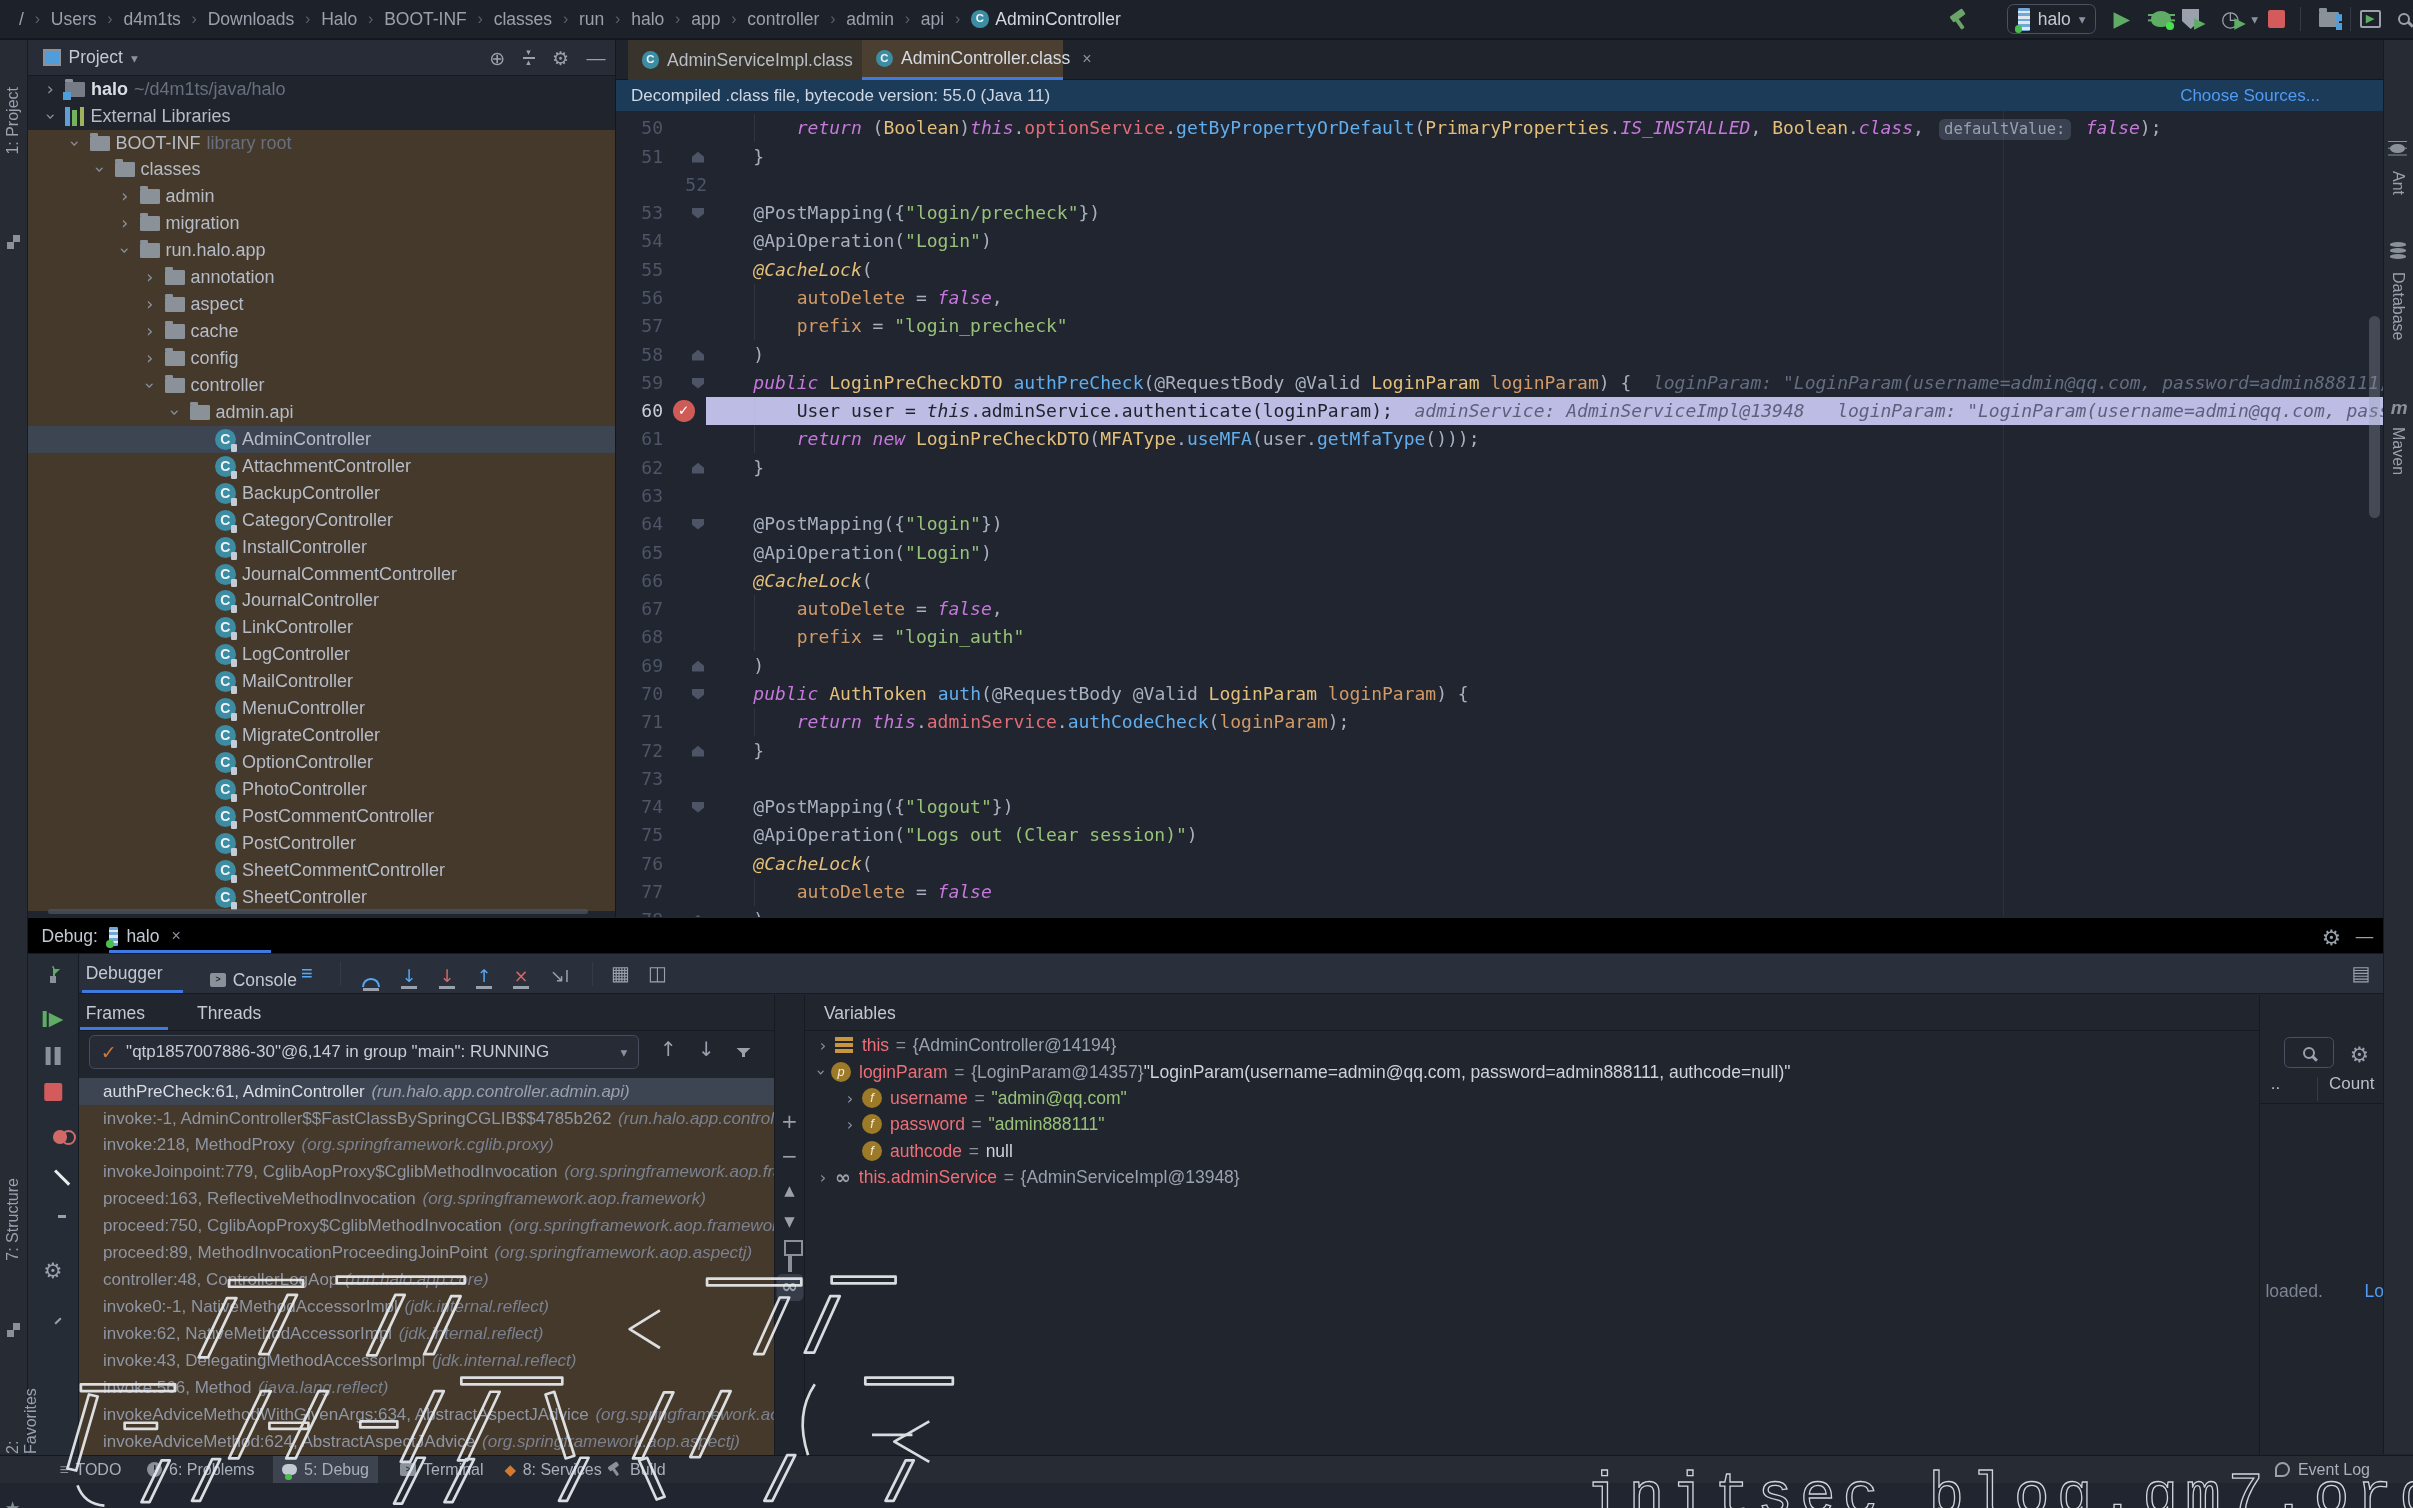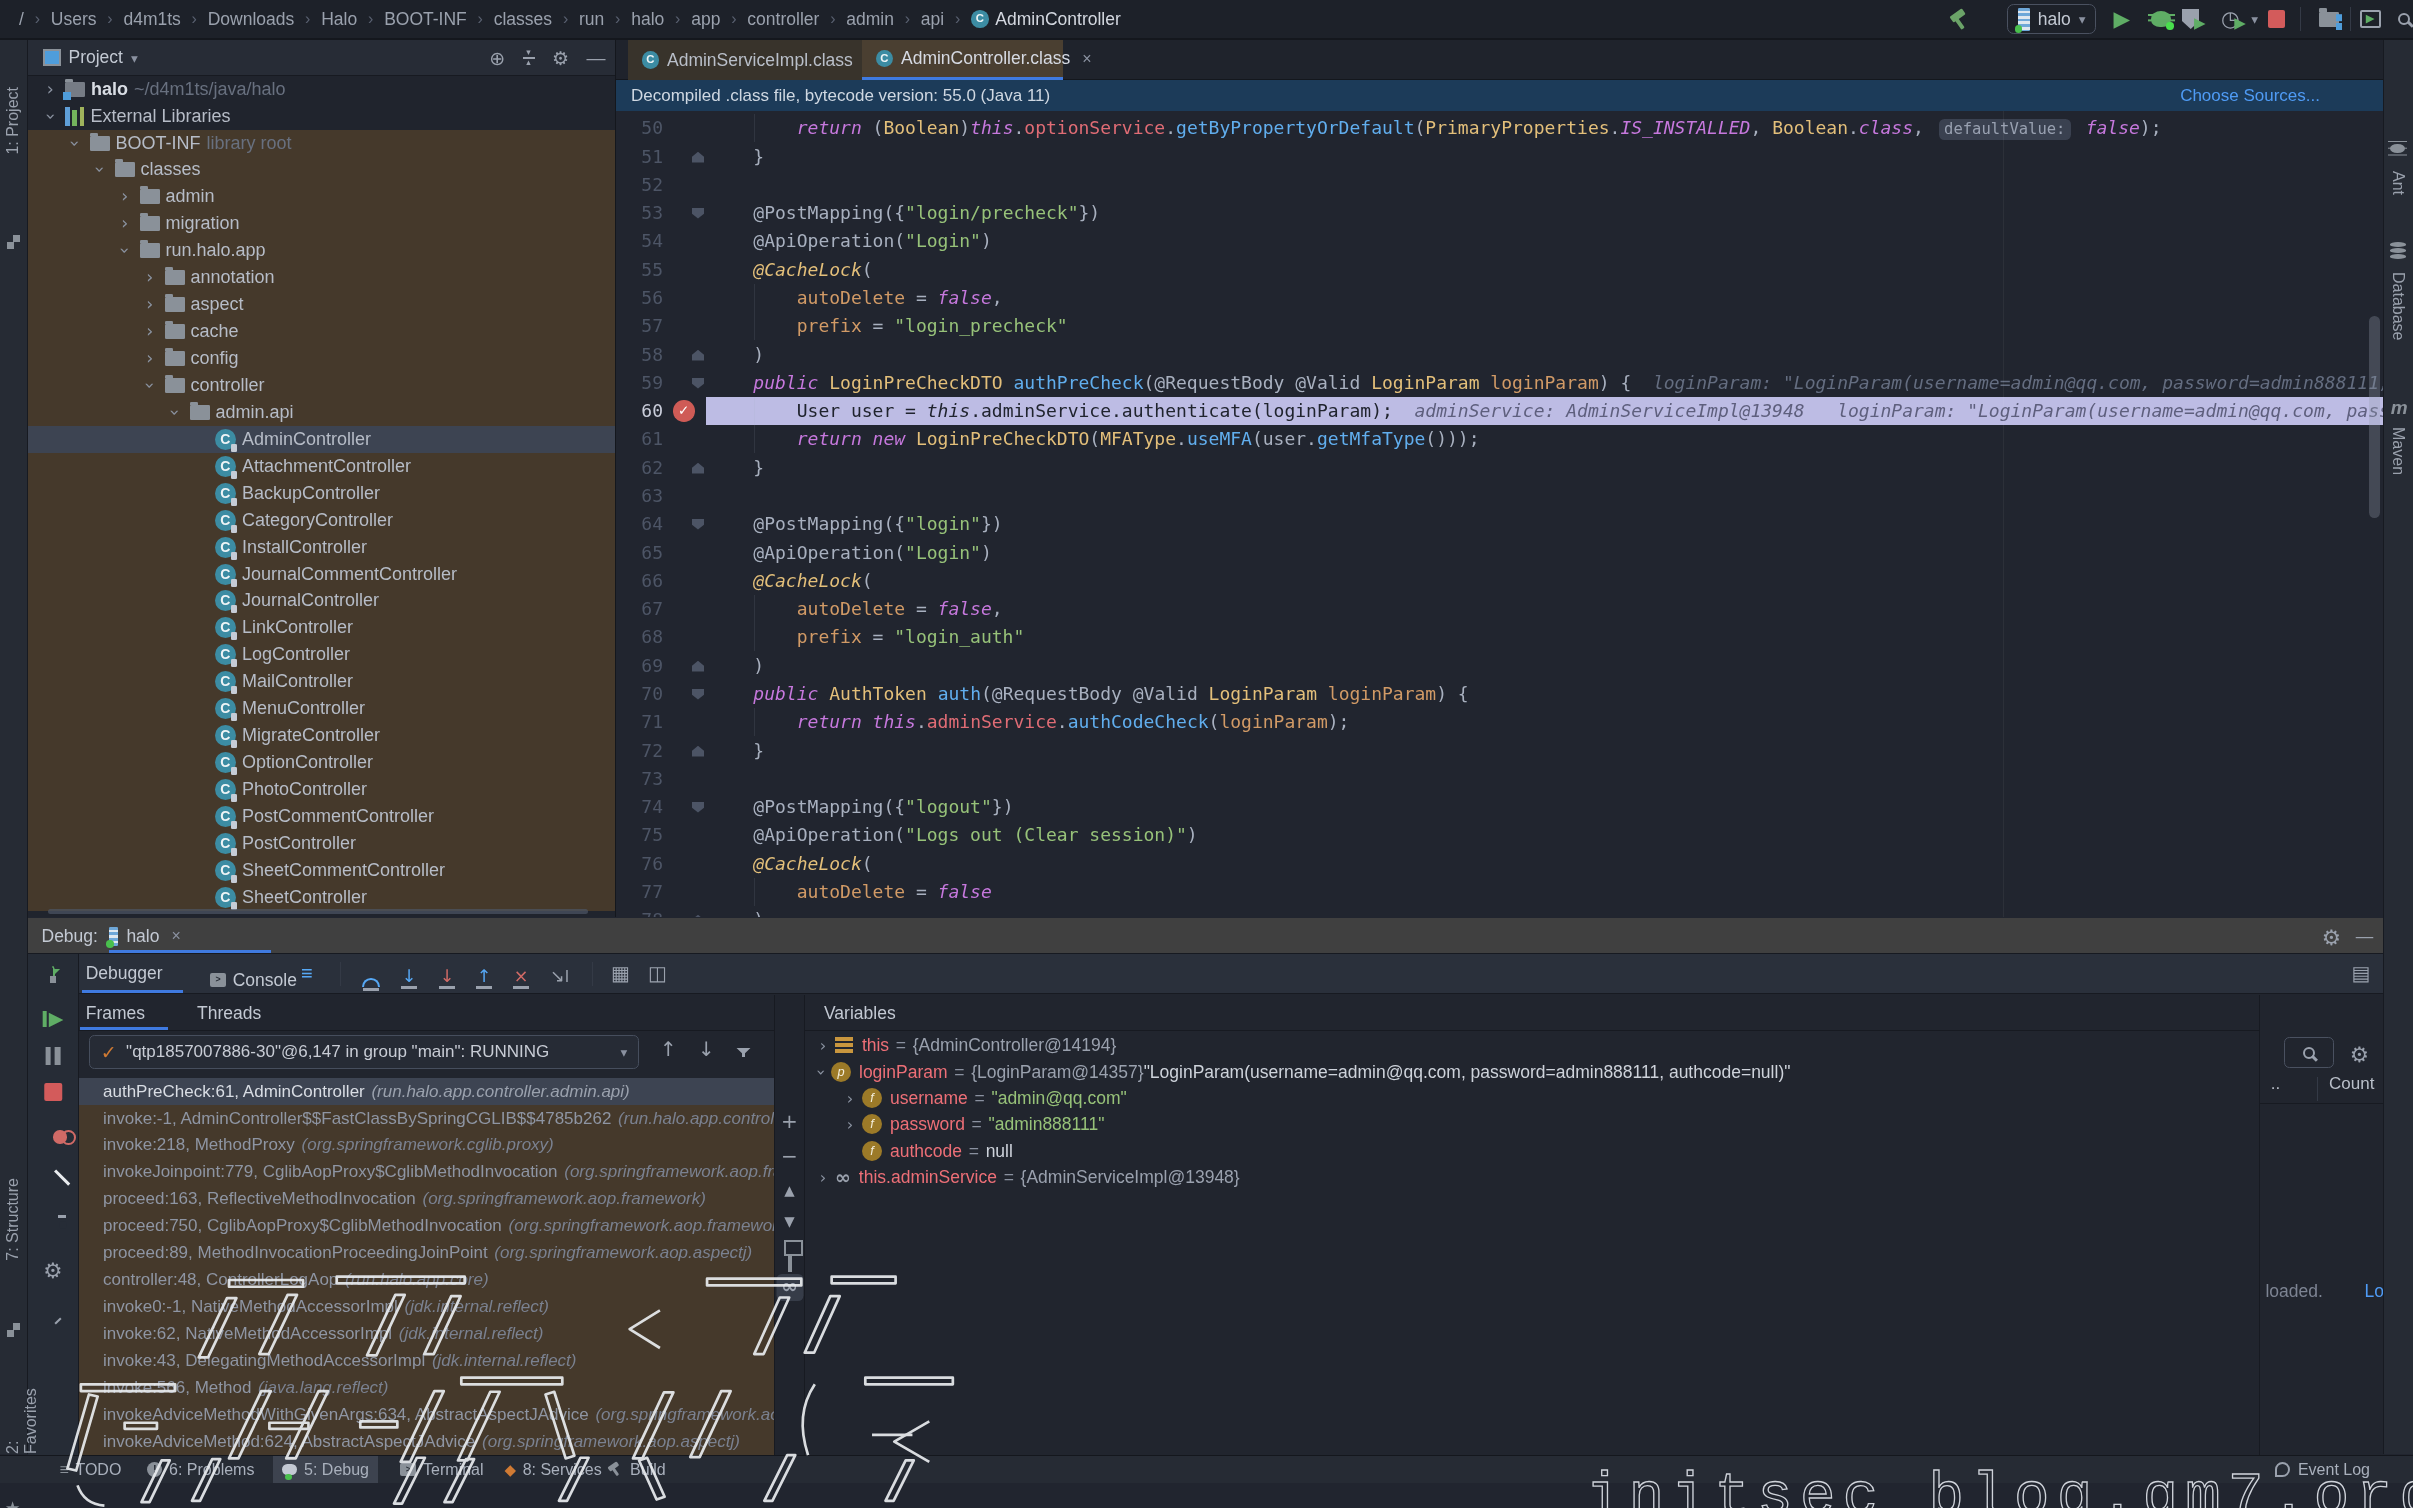--- a/index.html
+++ b/index.html
@@ -109,21 +109,21 @@
   .tk-prm{color:#d19a66}.tk-kc{color:#c678dd;font-style:italic}
   .tk-pill{background:#3a4150;color:#98a0b0;border-radius:5.4px;padding:1.3px 5.4px;font-size:15.5px;margin:0 4px}
   .exec .ctext .tk-p,.exec .ctext .tk-k,.exec .ctext .tk-c,.exec .ctext .tk-m,.exec .ctext .tk-f,.exec .ctext .tk-prm{color:#20242e}
   .hint{color:#646d80;font-style:italic}
   .exec .hint{color:#5e5f7d}
   #marginguide{position:absolute;left:1387px;top:71px;bottom:0;width:1.3px;background:rgba(255,255,255,.05)}
   #escroll{position:absolute;right:4px;top:276px;width:10.8px;height:202px;border-radius:5.4px;background:rgba(150,158,176,.3);z-index:6}
 
   
   #debug{position:absolute;left:28px;top:918px;width:2356px;height:537px;background:#21252e;overflow:hidden}
-  #dbghead{position:absolute;left:0;top:0;right:0;height:36px;background:#404040;border-bottom:1.3px solid #171a21;font-size:17.5px;color:#c3c9d3}
+  #dbghead{position:absolute;left:0;top:0;right:0;height:36px;background:#000000;border-bottom:1.3px solid #171a21;font-size:17.5px;color:#c3c9d3}
   #dbgtab{position:absolute;left:81px;top:0;height:36px;display:flex;align-items:center;gap:8px}
   #dbgtabline{position:absolute;left:81px;bottom:0;width:162px;height:3.4px;background:#3f7ae0}
   #dbgtools{position:absolute;left:51px;top:36px;right:0;height:40px;background:#2a303b;border-bottom:1.3px solid #171a21}
   .dtab{position:absolute;top:0;height:52px;line-height:39px;font-size:17.5px;color:#c3c9d3}
   .dtabline{position:absolute;bottom:0;height:3.4px;background:#3f7ae0}
   #dbgstrip{position:absolute;left:0;top:36px;bottom:0;width:51px;background:#262c36;border-right:1.3px solid #171a21}
   .sico{position:absolute;left:50%;transform:translateX(-50%)}
   .rerun{width:16px;height:16px;border:2.7px solid #5fad65;border-radius:50%;border-left-color:transparent;position:relative}
   .rerun::before{content:"";position:absolute;left:-5.4px;top:-4px;border:5.4px solid transparent;border-right-color:#5fad65;transform:rotate(45deg)}
   .rerun::after{content:"";position:absolute;right:-3.4px;bottom:-3.4px;width:6.7px;height:6.7px;background:#8a9199}
@@ -499,21 +499,21 @@
         <div class="cline" style="top: 3.4px;">
           <span class="lnum">50</span>
           <span class="guide"></span>
           <span class="ctext"><span class="tk-p">        </span><span class="tk-k">return</span><span class="tk-p"> (</span><span class="tk-c">Boolean</span><span class="tk-p">)</span><span class="tk-k">this</span><span class="tk-p">.</span><span class="tk-f">optionService</span><span class="tk-p">.</span><span class="tk-m">getByPropertyOrDefault</span><span class="tk-p">(</span><span class="tk-c">PrimaryProperties</span><span class="tk-p">.</span><span class="tk-kc">IS_INSTALLED</span><span class="tk-p">, </span><span class="tk-c">Boolean</span><span class="tk-p">.</span><span class="tk-k">class</span><span class="tk-p">, </span><span class="tk-pill">defaultValue:</span><span class="tk-p"> </span><span class="tk-k">false</span><span class="tk-p">);</span></span>
         </div>
         <div class="cline" style="top: 32px; text-decoration: underline;">
           <span class="lnum">51</span>
           <span class="fold e"></span>
           <span class="ctext"><span class="tk-p">    }</span></span>
         </div>
-        <div class="cline" style="top: 60px;">
+        <div class="cline" style="top: 60px; margin-left: 44px;">
           <span class="lnum">52</span>
           <span class="ctext"></span>
         </div>
         <div class="cline" style="top: 88px;">
           <span class="lnum">53</span>
           <span class="fold s"></span>
           <span class="ctext"><span class="tk-p">    </span><span class="tk-a">@PostMapping</span><span class="tk-p">({</span><span class="tk-s">"login/precheck"</span><span class="tk-p">})</span></span>
         </div>
         <div class="cline" style="top: 116px;">
           <span class="lnum">54</span>

